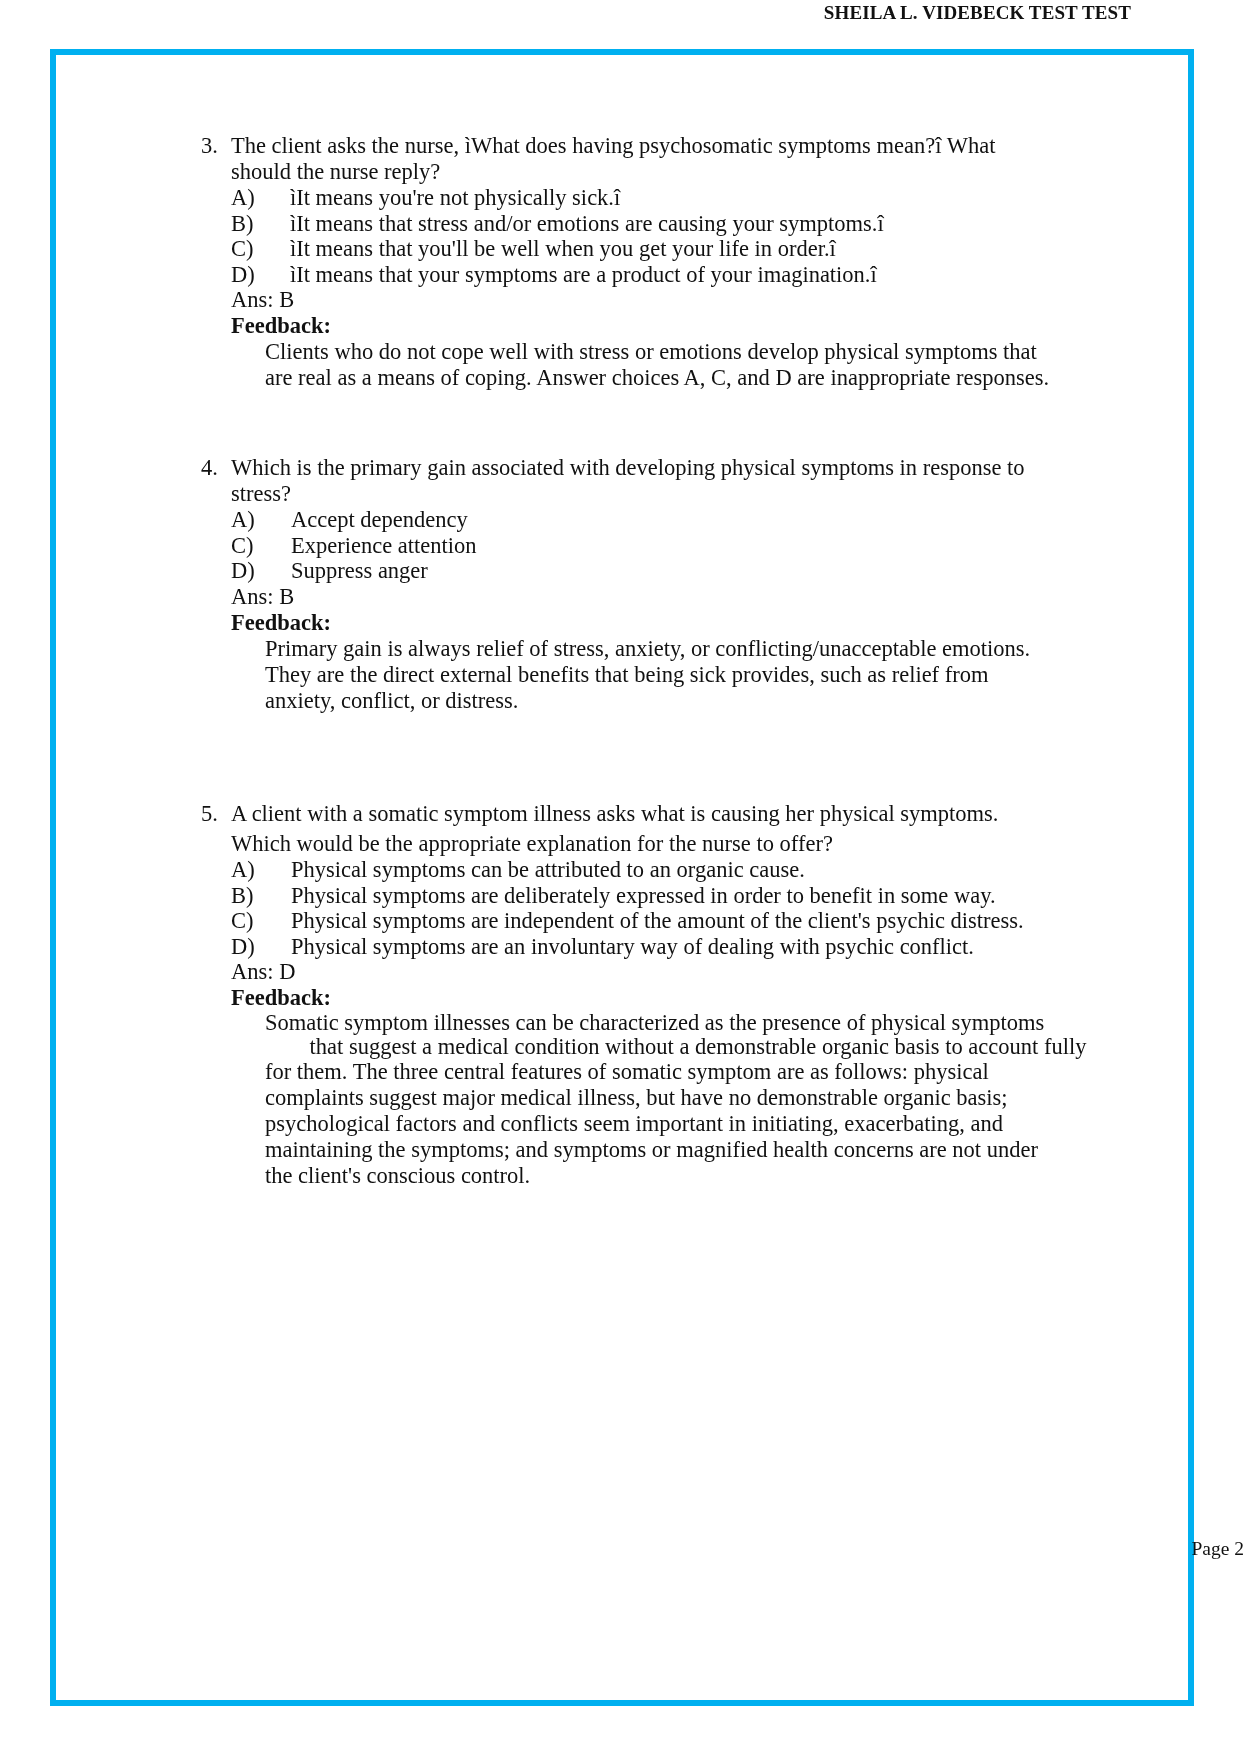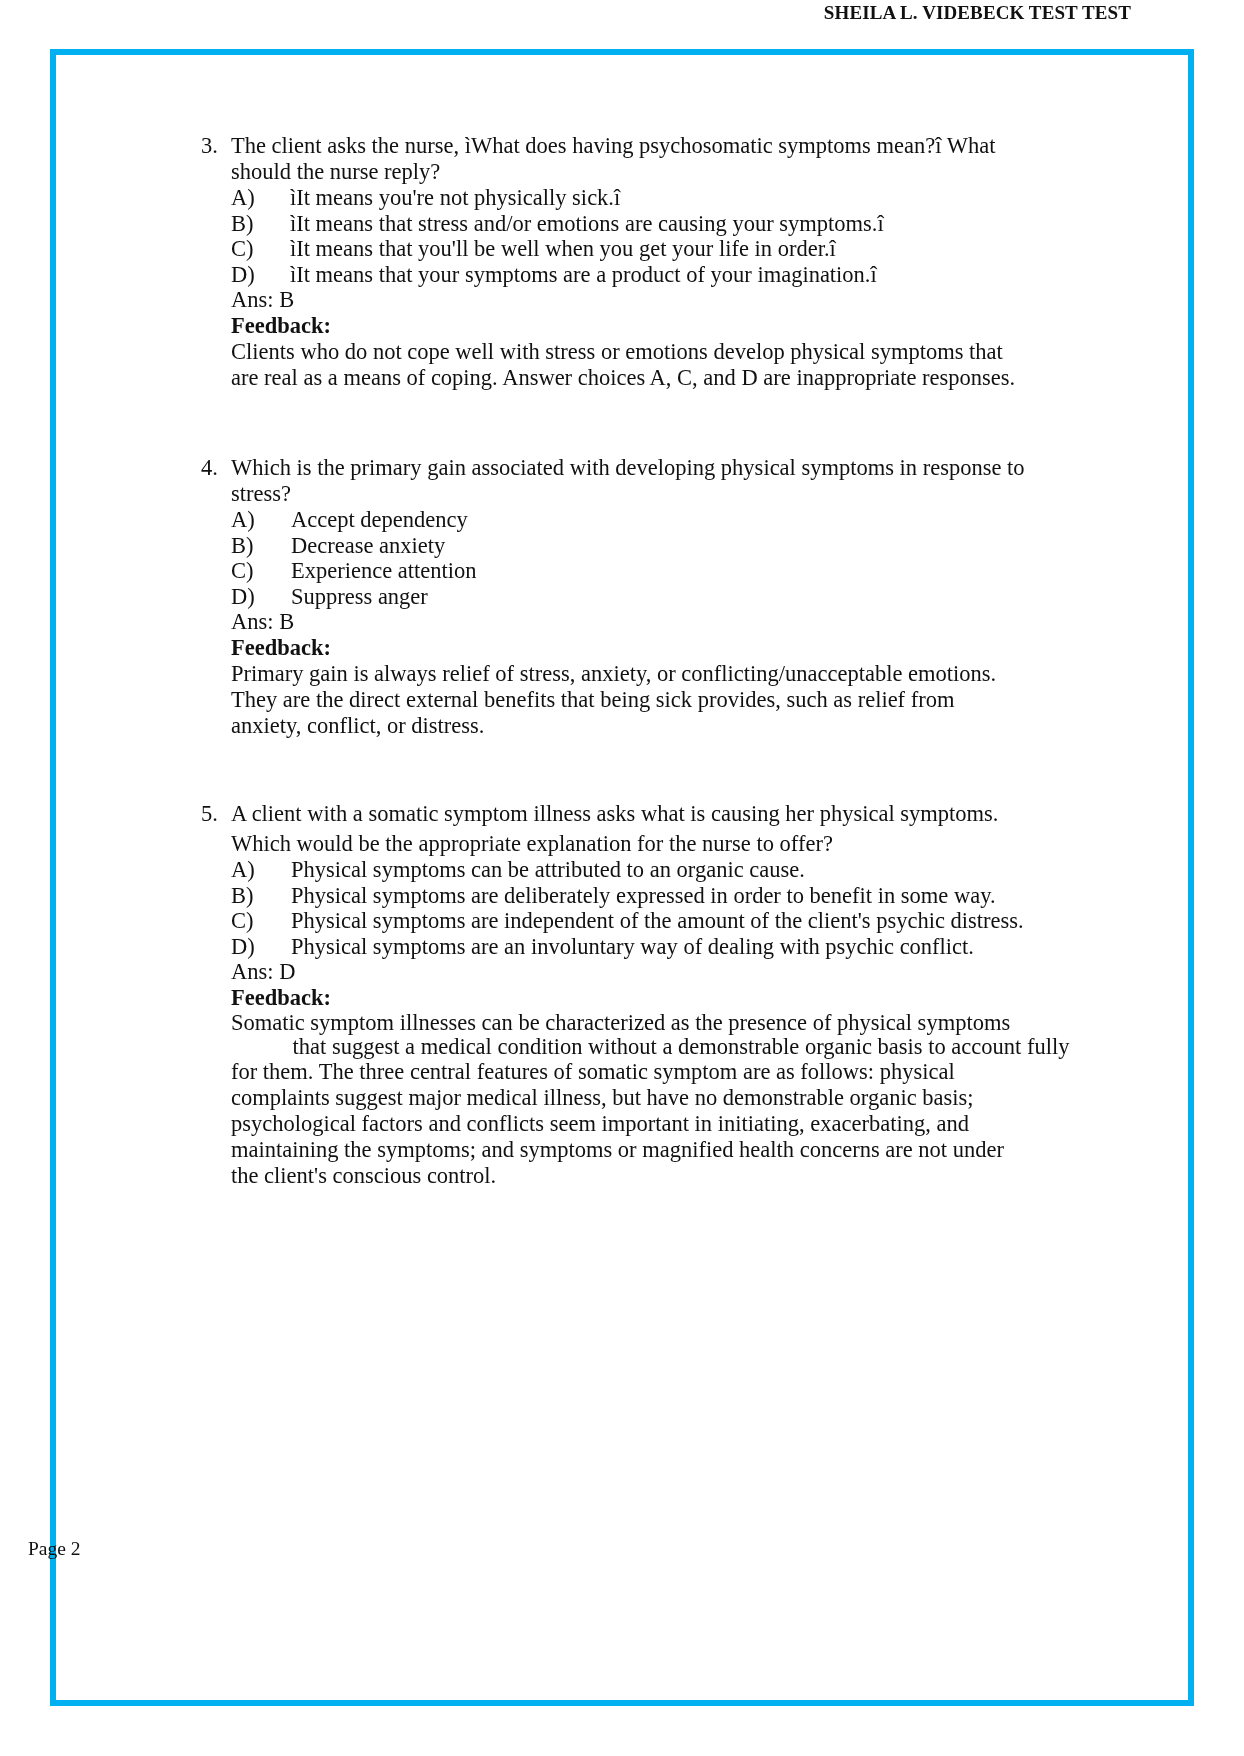--- a/index.html
+++ b/index.html
@@ -69,27 +69,28 @@
     }
     .fb-label {
       font-weight: bold;
     }
     .fb-text {
       white-space: normal;
     }
     .fb-text .ln {
       display: block;
       white-space: nowrap;
+      margin-left: 34px;
     }
     .page-number {
       position: absolute;
       top: 1538px;
       left: 0;
       width: 1244px;
-      text-align: left;
+      text-align: right;
       font-size: 19.5px;
       padding-left: 28px;
       box-sizing: border-box;
     }
   </style>
 </head>
 <body>
 
 <div class="running-header">SHEILA L. VIDEBECK TEST TEST</div>
 
@@ -128,23 +129,20 @@
     <span class="q-num">4.</span>
     <span class="q-text">Which is the primary gain associated with developing physical symptoms in response to</span>
   </div>
   <div class="q-line">
     <span class="q-text">stress?</span>
   </div>
   <div class="option">
     <span class="opt-letter">A)</span><span>Accept dependency</span>
   </div>
   <div class="option">
-    <span class="opt-letter">B)</span><span>Decrease anxiety</span>
-  </div>
-  <div class="option">
     <span class="opt-letter">C)</span><span>Experience attention</span>
   </div>
   <div class="option">
     <span class="opt-letter">D)</span><span>Suppress anger</span>
   </div>
   <div class="ans">Ans:  B</div>
   <div class="fb-label">Feedback:</div>
   <div class="fb-text">
     <span class="ln">Primary gain is always relief of stress, anxiety, or conflicting/unacceptable emotions.</span>
     <span class="ln">They are the direct external benefits that being sick provides, such as relief from</span>

